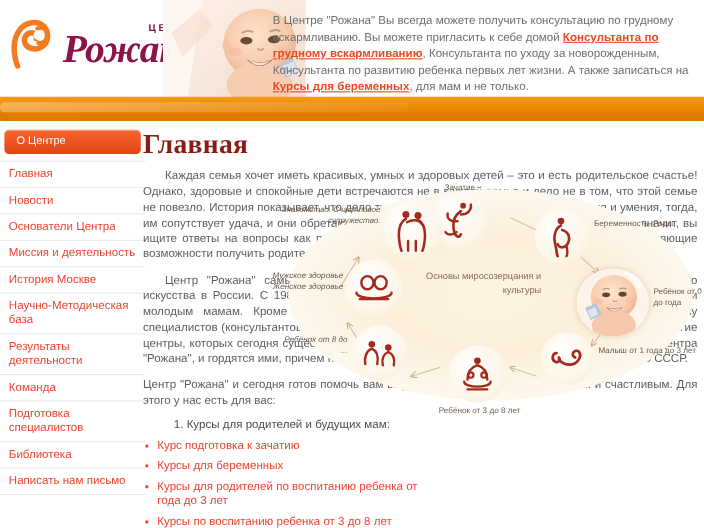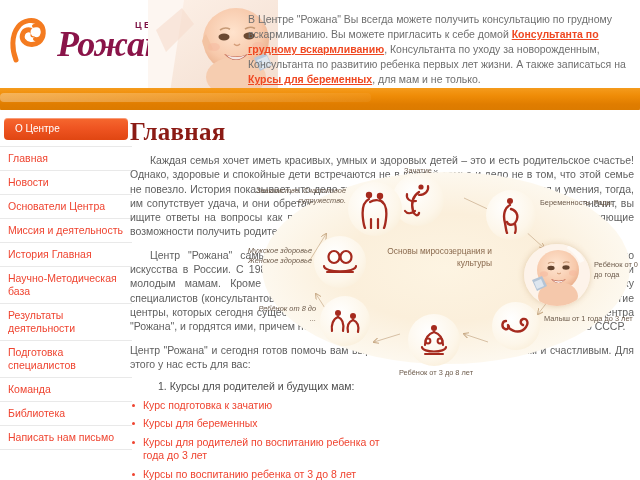--- a/index.html
+++ b/index.html
@@ -157,33 +157,33 @@
       <li>
           <a href="#">Новости</a>
         </li>
       <li>
           <a href="#">Основатели Центра</a>
         </li>
       <li>
           <a href="#">Миссия и деятельность</a>
         </li>
       <li>
-          <a href="#">История Главная</a>
+          <a href="#">История Москве</a>
         </li>
       <li>
           <a href="#">Научно-Методическая база</a>
         </li>
       <li>
           <a href="#">Результаты деятельности</a>
         </li>
       <li>
+          <a href="#">Команда</a>
+        </li>
+      <li>
           <a href="#">Подготовка специалистов</a>
-        </li>
-      <li>
-          <a href="#">Команда</a>
         </li>
       <li>
           <a href="#">Библиотека</a>
         </li>
       <li>
           <a href="#">Написать нам письмо</a>
         </li>
     </ul>
   </div>
 

